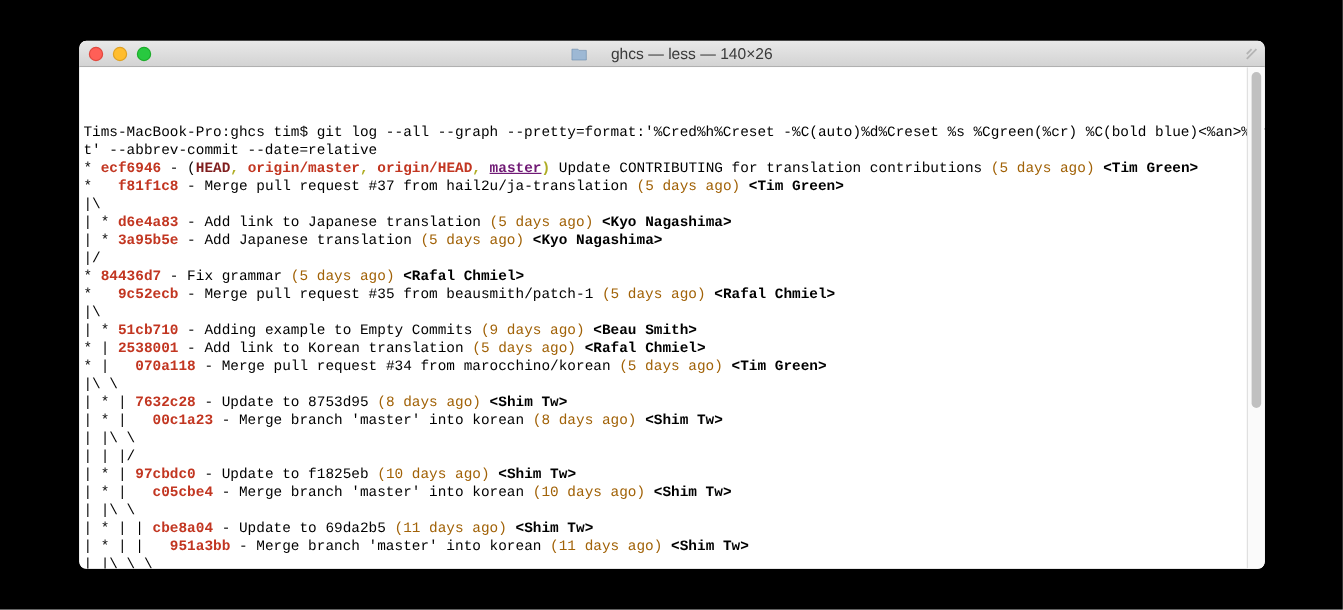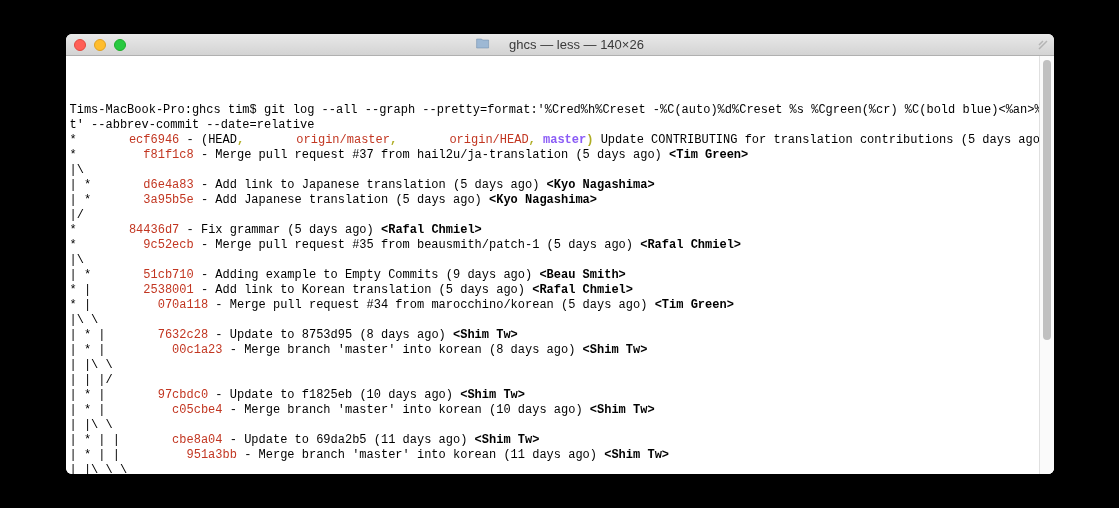--- a/index.html
+++ b/index.html
@@ -42,21 +42,21 @@
       border-radius: 50%;
     }
     .close { background: #ff5f57; border: 1px solid #e1493f; }
     .min { background: #ffbd2e; border: 1px solid #dfa123; }
     .max { background: #28c940; border: 1px solid #1dad2b; }
     .title-center {
       position: absolute;
       left: 50%;
       transform: translateX(-50%);
       display: flex;
-      align-items: flex-start;
+      align-items: center;
       gap: 20px;
       font-family: -apple-system, "Helvetica Neue", sans-serif;
       font-size: 13px;
       color: #3a3a3a;
     }
     .folder-icon {
       width: 14px;
       height: 12px;
     }
     .resize-handle {
@@ -89,25 +89,25 @@
     }
     .scroll-thumb {
       position: absolute;
       left: 3px;
       right: 3px;
       top: 4px;
       height: 280px;
       background: #c0c0c0;
       border-radius: 4px;
     }
-    .red { color: #c23621; font-weight: normal; margin-left: 45px; }
+    .red { color: #c23621; font-weight: bold; }
     .yel { color: #afad24; font-weight: bold; }
-    .grn { color: #8b5cf6; font-weight: bold; }
-    .grn-nb { color: #000000; }
-    .cyn { color: #000000; font-weight: normal; }
+    .grn { color: #701a75; font-weight: bold; text-decoration: underline; }
+    .grn-nb { color: #a16207; }
+    .cyn { color: #7f1d1d; font-weight: bold; }
     .blu { color: #000000; font-weight: bold; }
   </style>
 </head>
 <body>
 
 <div class="window">
   <div class="titlebar">
     <div class="traffic-lights">
       <div class="traffic-light close"></div>
       <div class="traffic-light min"></div>

